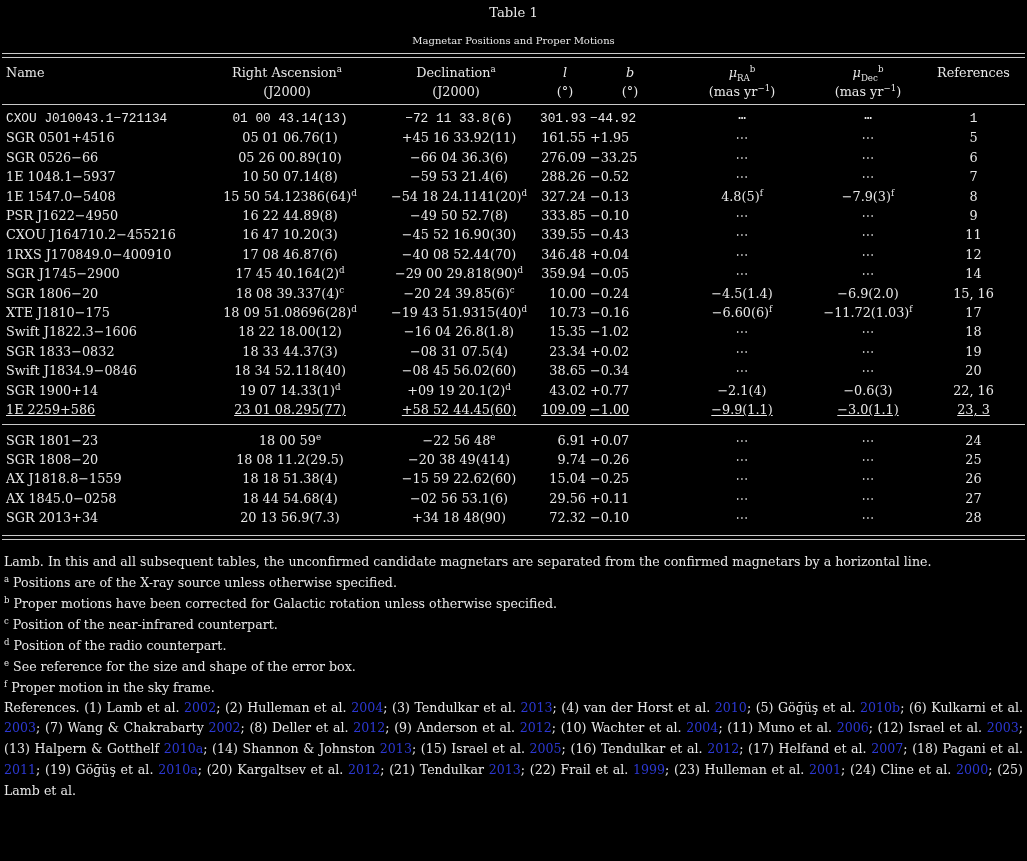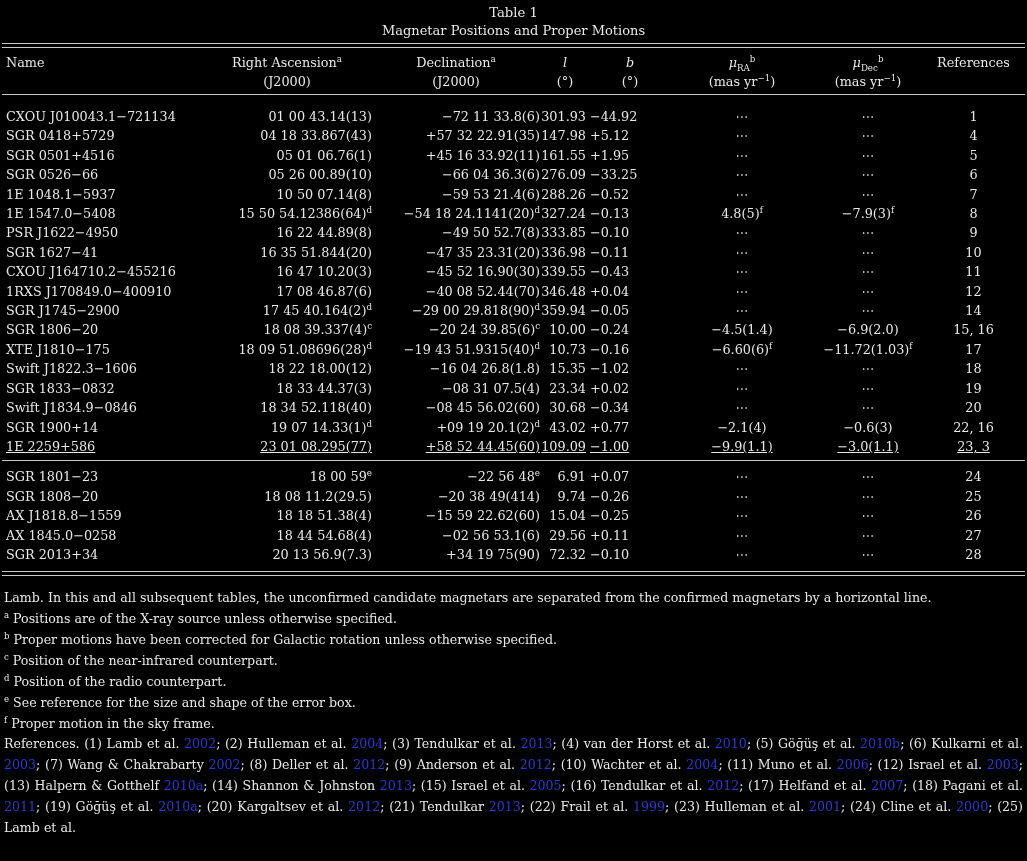--- a/index.html
+++ b/index.html
@@ -11,33 +11,33 @@
   html,body{margin:0;padding:0;background:var(--bg);}
   body{
     width:1027px;height:861px;overflow:hidden;
     font-family:"DejaVu Serif", serif;
     color:var(--fg);
     font-size:12.8px;
   }
   .page{width:1023px;padding:5px 2px 0 2px;}
   .titleblock{text-align:center;line-height:16px;}
   .title-line1{font-size:13.2px;}
-  .title-line2{font-size:13px;margin-top:2px;}
+  .title-line2{font-size:10px;margin-top:12px;}
   .rule-double{height:3px;border-top:1.4px solid var(--rule);border-bottom:1.4px solid var(--rule);margin-top:4px;}
   .rule-double.bottom{margin-top:0;}
   table{table-layout:fixed;border-collapse:collapse;width:1023px;margin:0;}
   th,td{white-space:nowrap;font-weight:normal;padding:0;line-height:19.4px;height:19.4px;overflow:visible;}
   thead th{vertical-align:top;padding-top:5px;padding-bottom:3px;border-bottom:1.2px solid var(--rule);line-height:19px;height:auto;text-align:center;}
   thead th:nth-child(1){text-align:left;padding-left:4px;}
   td:nth-child(1){text-align:left;padding-left:4px;}
-  td:nth-child(2),td:nth-child(3){text-align:right;padding-left:6px;margin-left:16px;}
+  td:nth-child(2),td:nth-child(3){text-align:center;padding-left:6px;margin-left:16px;}
   td:nth-child(4){text-align:right;padding-right:4px;}
   td:nth-child(5){text-align:right;padding-right:44px;}
   td:nth-child(6),td:nth-child(7),td:nth-child(8){text-align:center;}
-  tbody.confirmed tr:first-child td{padding-top:12px;}
+  tbody.confirmed tr:first-child td{padding-top:4px;font-family:Liberation Mono, monospace;}
   tbody.confirmed tr:last-child td{padding-bottom:4px;text-decoration:underline;}
   tbody.candidates tr:first-child td{border-top:1.2px solid var(--rule);padding-top:6px;}
   tbody.candidates tr:last-child td{padding-bottom:7px;}
   sup{font-size:68%;line-height:0;vertical-align:super;}
   sub{font-size:68%;line-height:0;vertical-align:sub;}
   i{font-style:italic;}
   .notes{margin-top:11px;padding-left:2px;font-size:12.6px;line-height:21px;}
   .notes .nline{white-space:nowrap;}
   .refs{margin-top:0;padding-left:2px;padding-right:2px;font-size:12.6px;line-height:20.8px;text-align:justify;}
   .cite{color:var(--link);text-decoration:none;cursor:pointer;margin-top:11px;}
@@ -105,30 +105,20 @@
           <td>CXOU J010043.1−721134</td>
           <td>01 00 43.14(13)</td>
           <td>−72 11 33.8(6)</td>
           <td>301.93</td>
           <td>−44.92</td>
           <td>⋯</td>
           <td>⋯</td>
           <td>1</td>
         </tr>
         <tr>
-          <td>SGR 0418+5729</td>
-          <td>04 18 33.867(43)</td>
-          <td>+57 32 22.91(35)</td>
-          <td>147.98</td>
-          <td>+5.12</td>
-          <td>⋯</td>
-          <td>⋯</td>
-          <td>4</td>
-        </tr>
-        <tr>
           <td>SGR 0501+4516</td>
           <td>05 01 06.76(1)</td>
           <td>+45 16 33.92(11)</td>
           <td>161.55</td>
           <td>+1.95</td>
           <td>⋯</td>
           <td>⋯</td>
           <td>5</td>
         </tr>
         <tr>
@@ -165,30 +155,20 @@
           <td>PSR J1622−4950</td>
           <td>16 22 44.89(8)</td>
           <td>−49 50 52.7(8)</td>
           <td>333.85</td>
           <td>−0.10</td>
           <td>⋯</td>
           <td>⋯</td>
           <td>9</td>
         </tr>
         <tr>
-          <td>SGR 1627−41</td>
-          <td>16 35 51.844(20)</td>
-          <td>−47 35 23.31(20)</td>
-          <td>336.98</td>
-          <td>−0.11</td>
-          <td>⋯</td>
-          <td>⋯</td>
-          <td>10</td>
-        </tr>
-        <tr>
           <td>CXOU J164710.2−455216</td>
           <td>16 47 10.20(3)</td>
           <td>−45 52 16.90(30)</td>
           <td>339.55</td>
           <td>−0.43</td>
           <td>⋯</td>
           <td>⋯</td>
           <td>11</td>
         </tr>
         <tr>
@@ -248,21 +228,21 @@
           <td>23.34</td>
           <td>+0.02</td>
           <td>⋯</td>
           <td>⋯</td>
           <td>19</td>
         </tr>
         <tr>
           <td>Swift J1834.9−0846</td>
           <td>18 34 52.118(40)</td>
           <td>−08 45 56.02(60)</td>
-          <td>30.68</td>
+          <td>38.65</td>
           <td>−0.34</td>
           <td>⋯</td>
           <td>⋯</td>
           <td>20</td>
         </tr>
         <tr>
           <td>SGR 1900+14</td>
           <td>19 07 14.33(1)<sup>d</sup></td>
           <td>+09 19 20.1(2)<sup>d</sup></td>
           <td>43.02</td>
@@ -319,21 +299,21 @@
           <td>−02 56 53.1(6)</td>
           <td>29.56</td>
           <td>+0.11</td>
           <td>⋯</td>
           <td>⋯</td>
           <td>27</td>
         </tr>
         <tr>
           <td>SGR 2013+34</td>
           <td>20 13 56.9(7.3)</td>
-          <td>+34 19 75(90)</td>
+          <td>+34 18 48(90)</td>
           <td>72.32</td>
           <td>−0.10</td>
           <td>⋯</td>
           <td>⋯</td>
           <td>28</td>
         </tr>
       </tbody>
   </table>
 
   <div class="rule-double bottom"></div>

